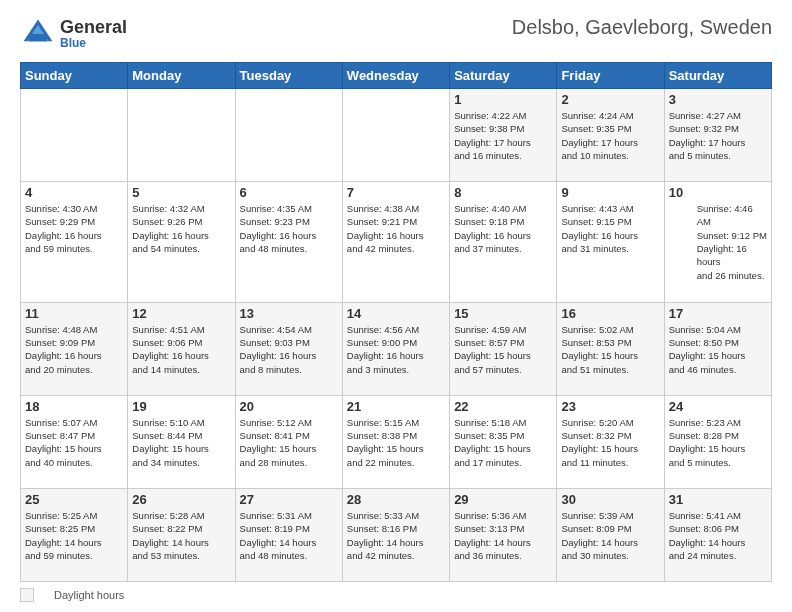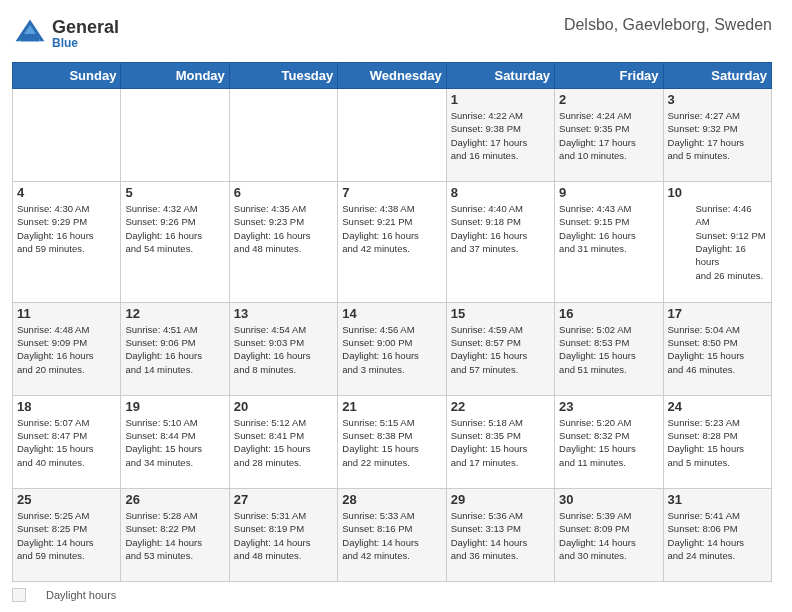--- a/index.html
+++ b/index.html
@@ -6,21 +6,21 @@
     body {
       font-family: Arial, sans-serif;
       background: #fff;
       width: 792px;
       height: 612px;
       overflow: hidden;
     }
     .page {
       width: 792px;
       height: 612px;
-      padding: 16px 20px 10px 12px;
+      padding: 16px 20px 10px 20px;
       display: flex;
       flex-direction: column;
     }
     .header {
       display: flex;
       justify-content: space-between;
       align-items: flex-start;
       margin-bottom: 10px;
     }
     .logo {
@@ -50,37 +50,37 @@
     .title-block {
       text-align: right;
     }
     .main-title {
       font-size: 36px;
       font-weight: bold;
       color: #333;
       line-height: 1.1;
     }
     .subtitle {
-      font-size: 16px;
+      font-size: 20px;
       color: #555;
     }
     .calendar {
       flex: 1;
       border: 1px solid #ccc;
       border-collapse: collapse;
       width: 100%;
       table-layout: fixed;
     }
     .calendar th {
       background-color: #2a6db5;
       color: #fff;
       font-size: 13px;
       font-weight: bold;
       padding: 5px 4px;
-      text-align: right;
+      text-align: left;
       border: 1px solid #1a5a9a;
     }
     .calendar td {
       border: 1px solid #ccc;
       vertical-align: top;
       padding: 3px 4px;
       font-size: 10px;
       color: #333;
       background: #fff;
       height: 80px;

